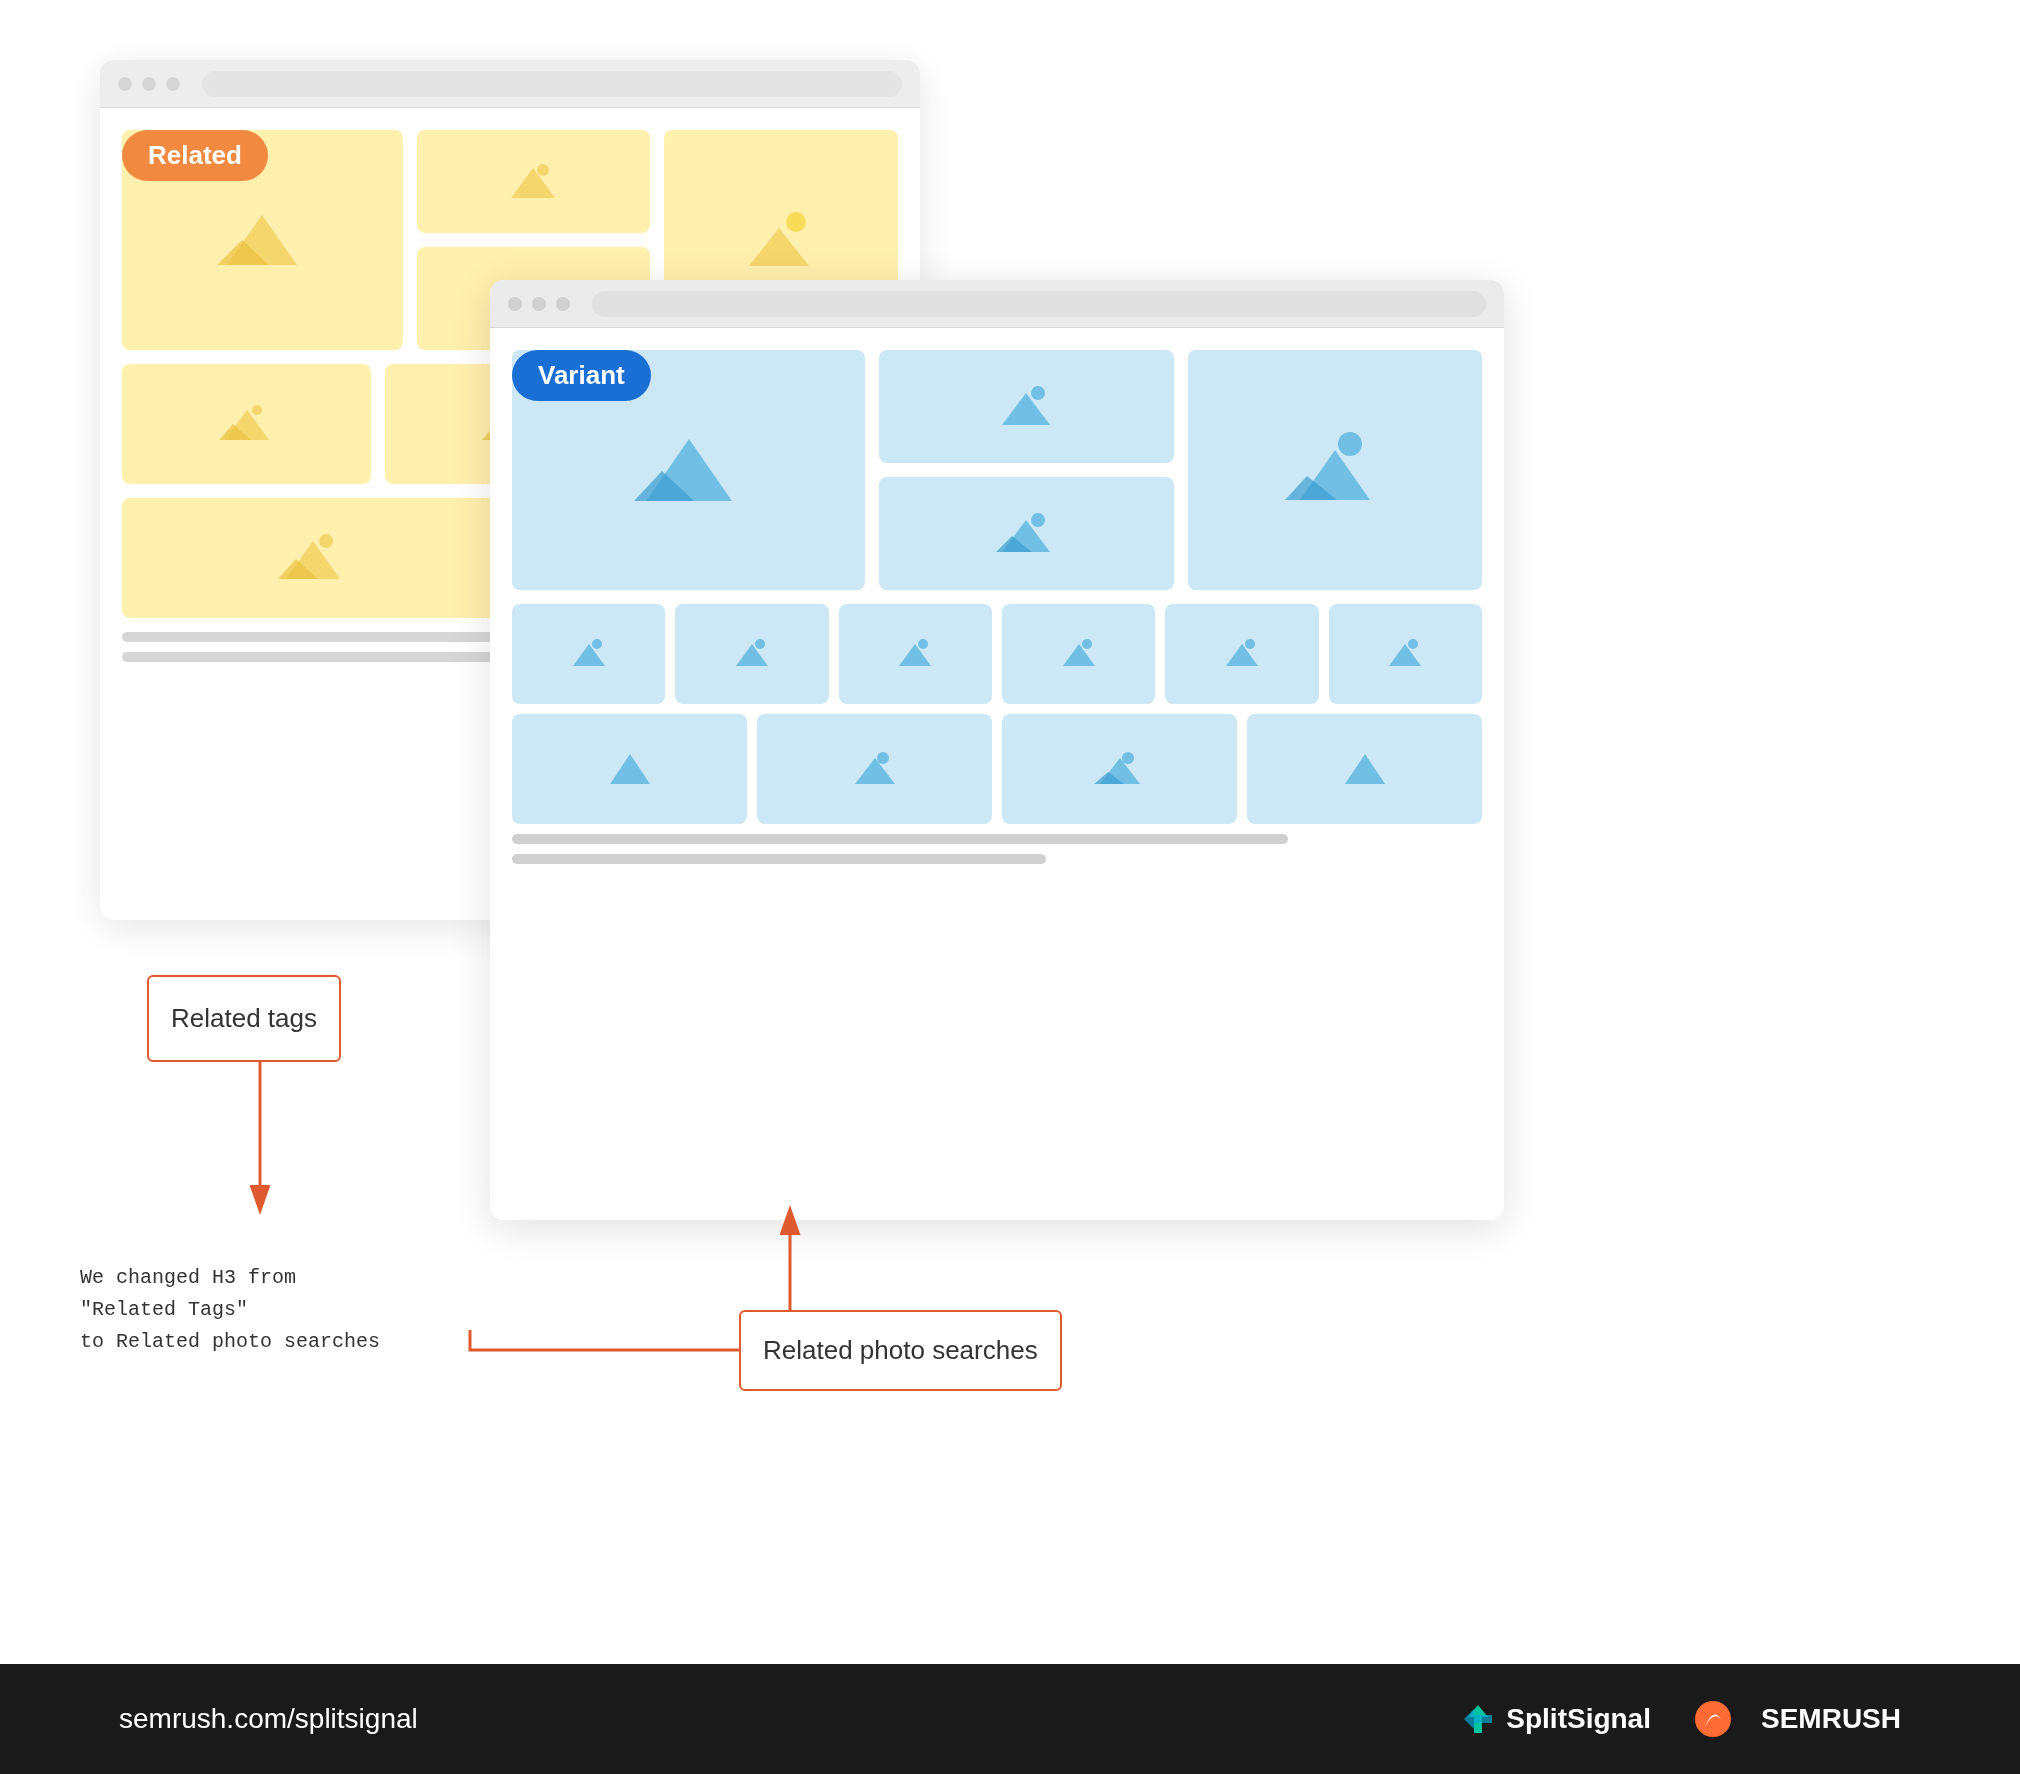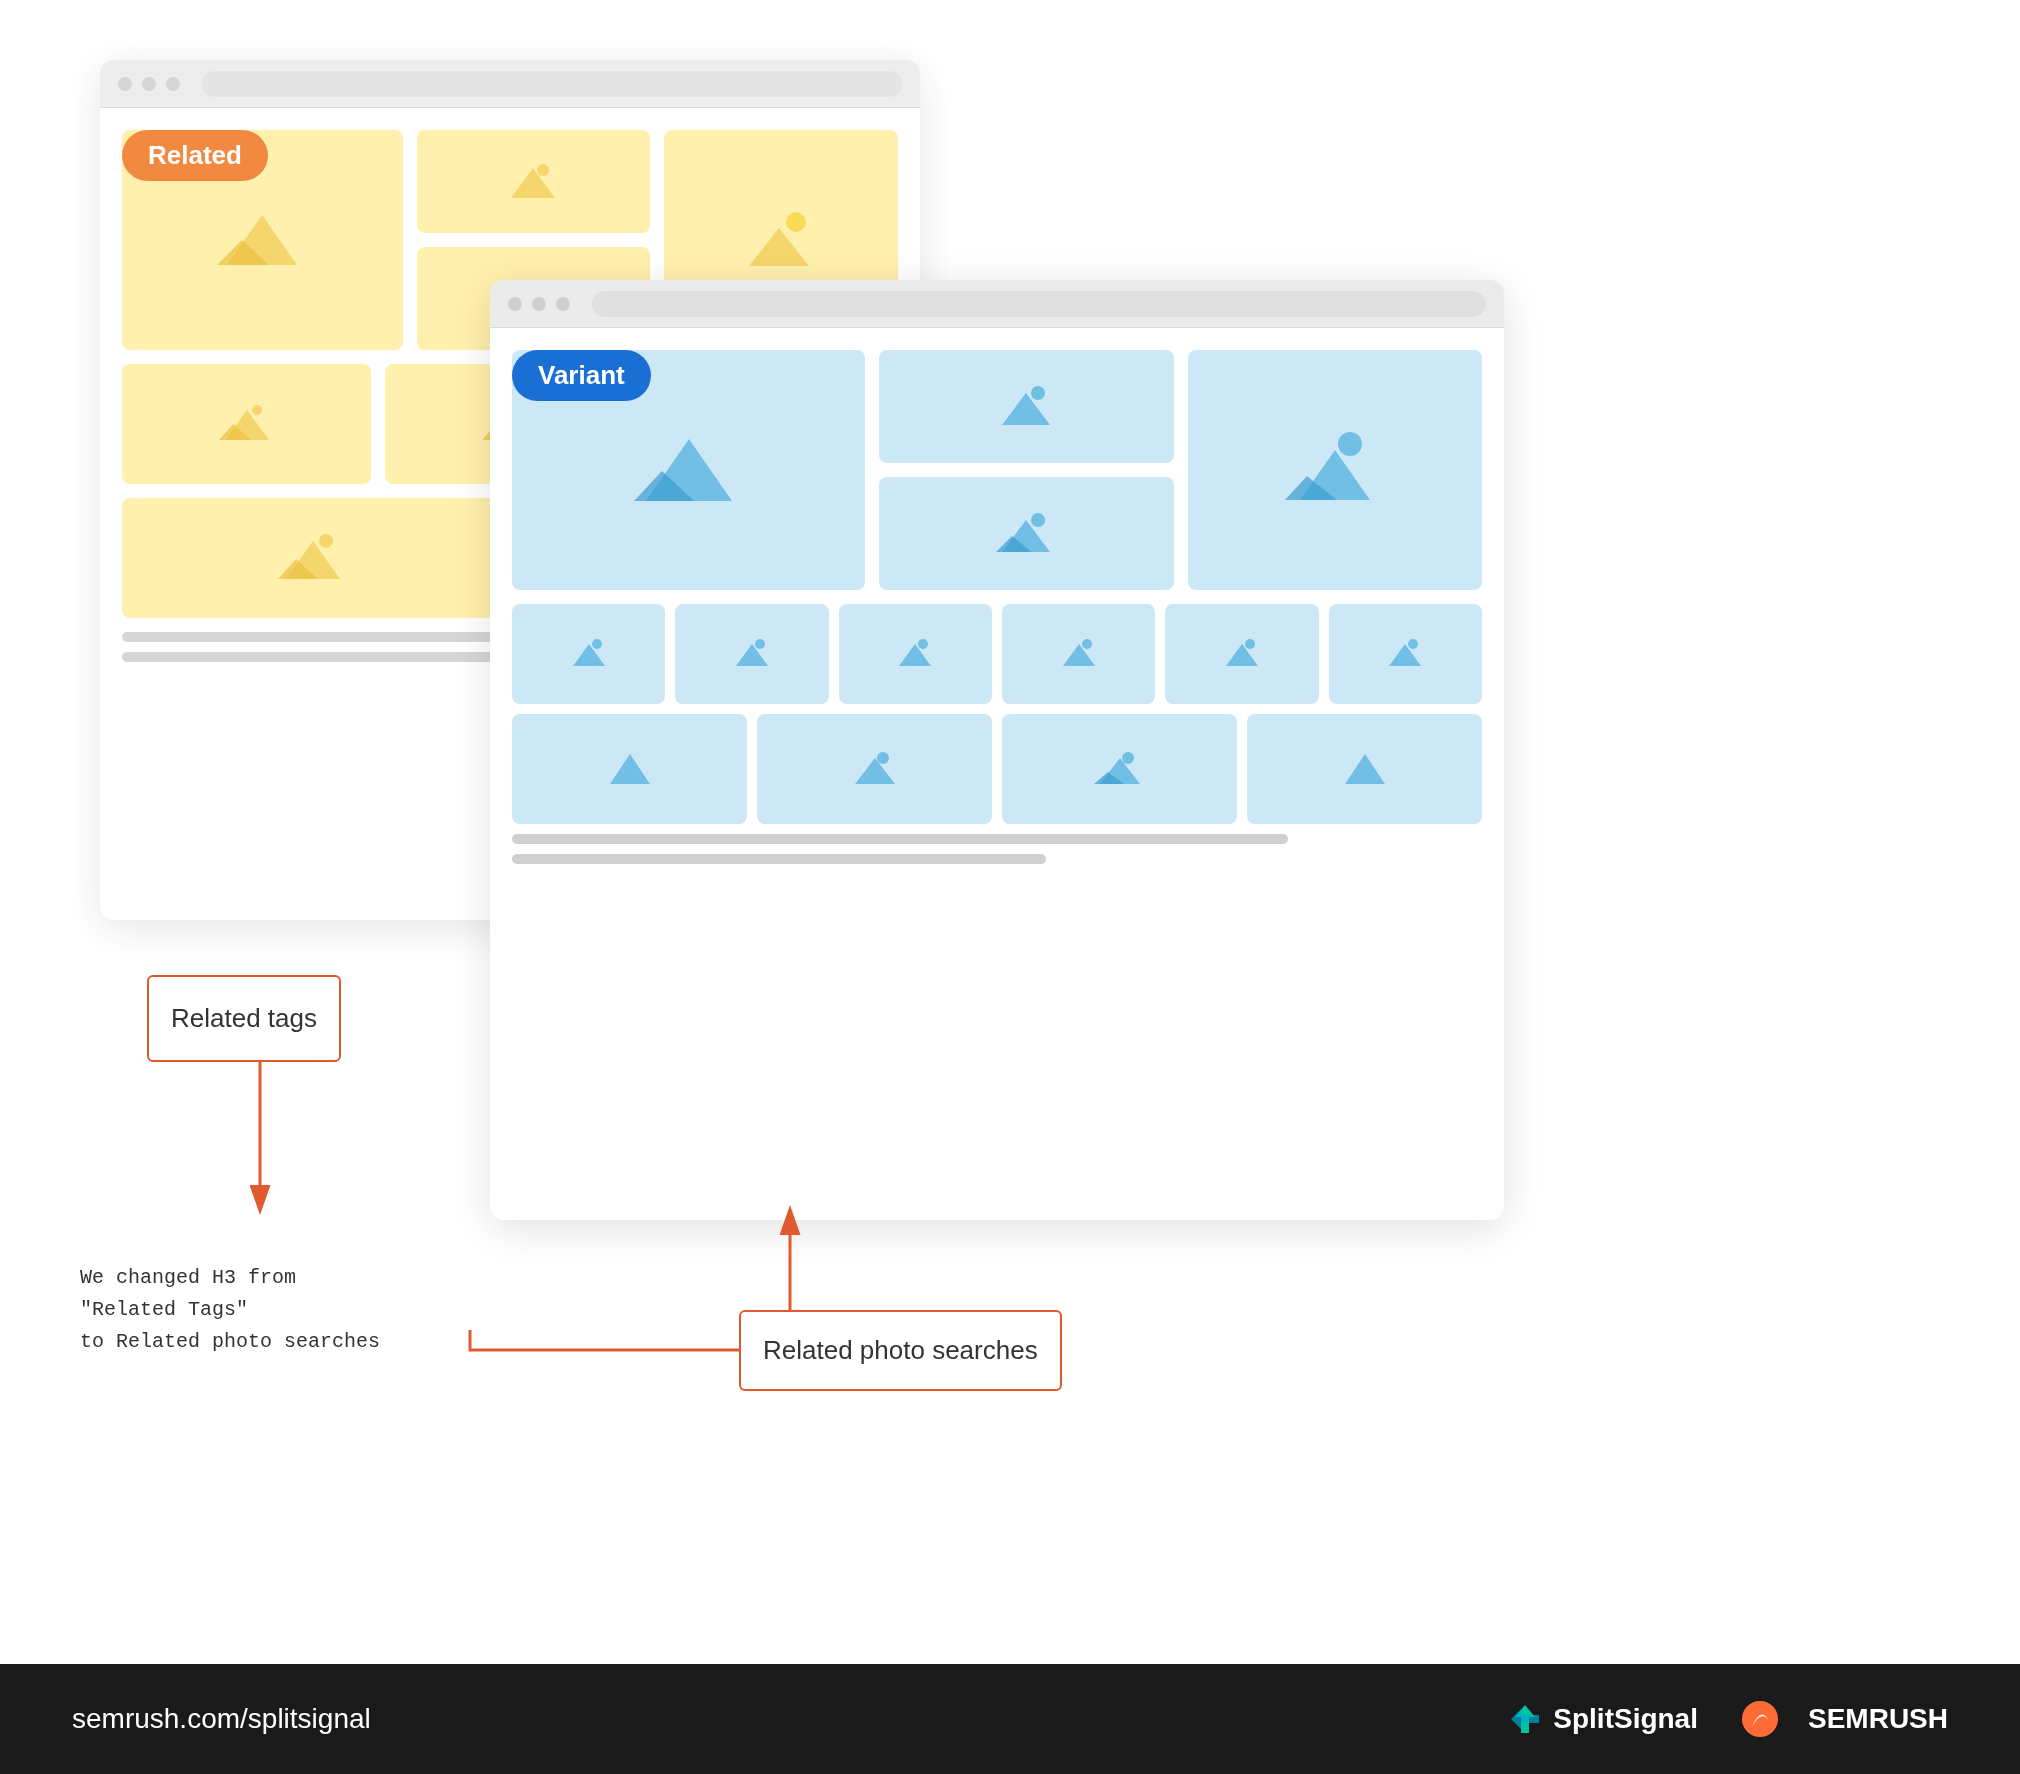--- a/index.html
+++ b/index.html
@@ -363,21 +363,21 @@
 
   <path d="M 240 130 L 240 150 L 560 150 L 560 20" stroke="#e05a30" stroke-width="3" fill="none" marker-end="url(#arrowhead2)"></path>
 </svg>
 
 <div style="position:absolute; top:1230px; left:80px; font-size:20px; line-height:1.6; color:#333333; z-index:20; white-space:pre-line;font-family:Liberation Mono, monospace;">
   <span>We changed H3 from
 "Related Tags"
 to Related photo searches</span>
 </div>
 
-<div class="footer" style="position:absolute; bottom:0; left:0; width:100%; height:110px; background:#1a1a1a; display:flex; align-items:center; justify-content:space-between; padding:0 72px;">
+<div class="footer" style="position:absolute; bottom:0; left:0; width:100%; height:110px; background:#1a1a1a; display:flex; align-items:center; justify-content:space-between; padding:0 119px;">
   <span style="color:#ffffff; font-size:28px; font-weight:400;">semrush.com/splitsignal</span>
   <div style="display:flex; align-items:center; gap:40px;">
 
     <div style="display:flex; align-items:center; gap:10px;">
       <svg width="36" height="36" viewBox="0 0 36 36">
         <path d="M18 4 L28 16 L22 16 L22 32 L14 32 L14 16 L8 16 Z" fill="#00c4a0"></path>
         <path d="M4 18 L14 8 L14 14 L32 14 L32 22 L14 22 L14 28 Z" fill="#00a8d4" opacity="0.7"></path>
       </svg>
       <span style="color:#ffffff; font-size:28px; font-weight:600;">SplitSignal</span>
     </div>

